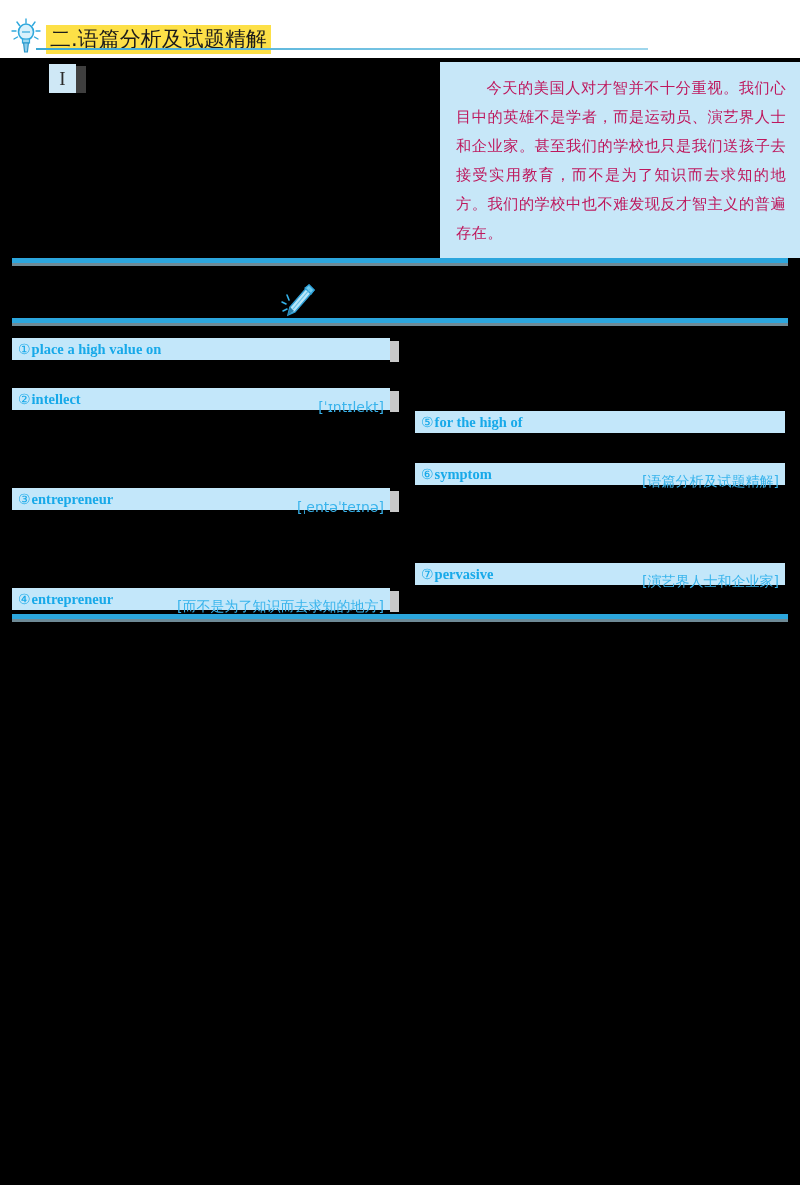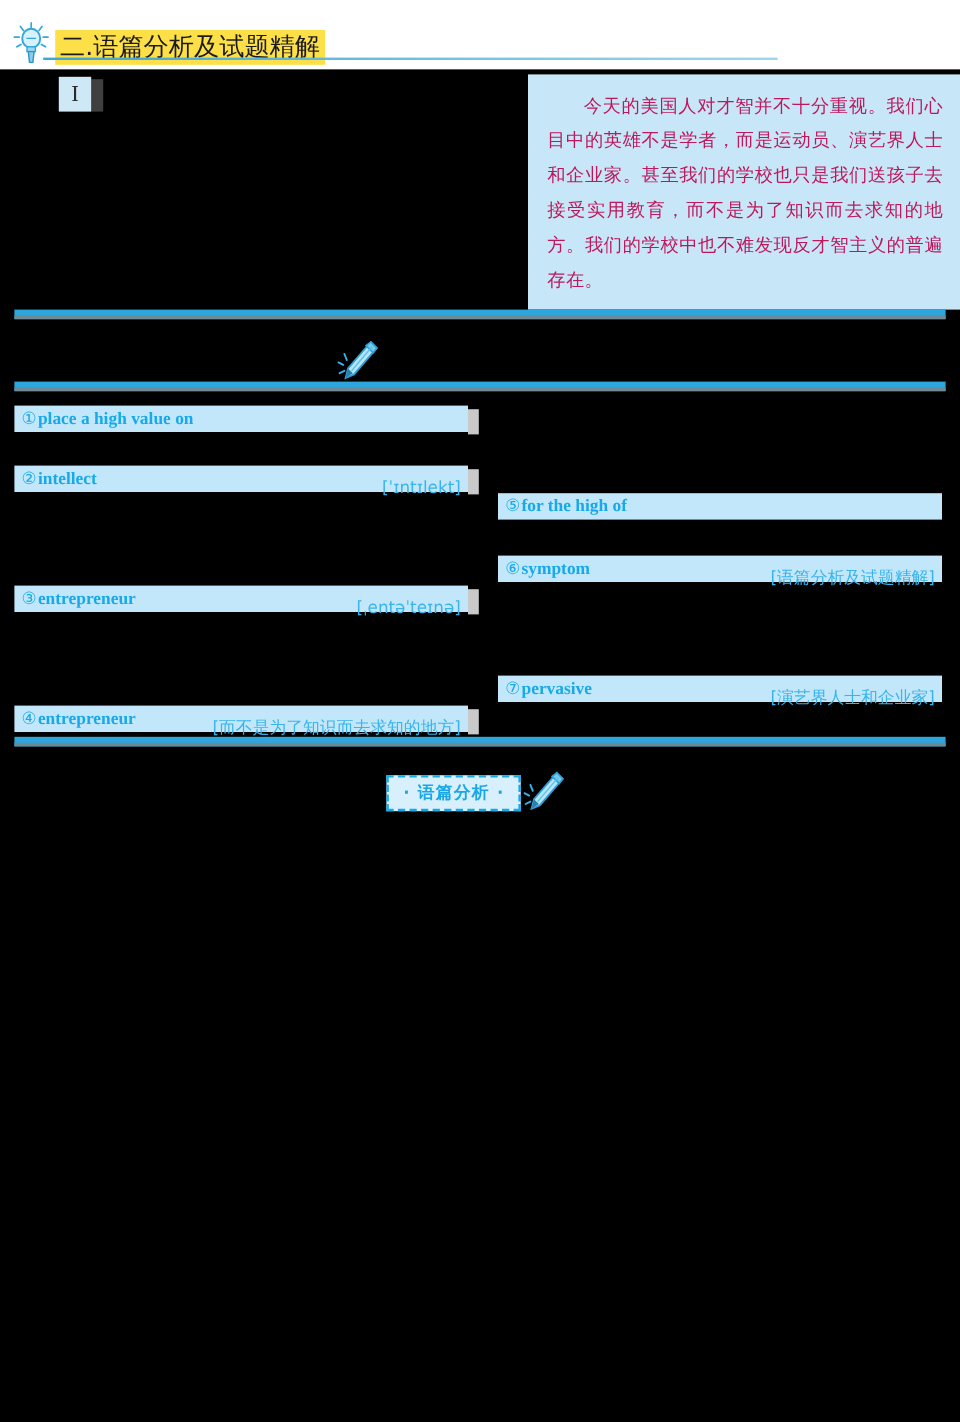--- a/index.html
+++ b/index.html
@@ -236,30 +236,14 @@
   </div>
 
   <div class="vocab v7">
     <span class="num">⑦</span>
     <span>pervasive</span>
     <span class="ipa">[演艺界人士和企业家]</span>
   </div>
 
   <div class="rule r3"></div>
 
-  <div class="pill-wrap p2">
-    <span class="pill">· 语篇分析 ·</span>
-    <span>
-      <svg class="pencil-icon" viewBox="0 0 36 40">
-        <g stroke="#35b3ea" stroke-width="1.6" stroke-linecap="round">
-          <line x1="5" y1="22" x2="1" y2="20"></line>
-          <line x1="6" y1="27" x2="2" y2="29"></line>
-          <line x1="8" y1="18" x2="6" y2="13"></line>
-        </g>
-        <path d="M28 3 L33 8 L14 30 L7 33 L9 25 Z" fill="#b7e5f8" stroke="#2e9fd6" stroke-width="1.5"></path>
-        <path d="M28 3 L33 8 L30 12 L24 6 Z" fill="#6fcbef" stroke="#2e9fd6" stroke-width="1.3"></path>
-        <path d="M7 33 L9 25 L13 29 Z" fill="#2b7fa8"></path>
-        <line x1="12" y1="27" x2="29" y2="7" stroke="#5dbfe8" stroke-width="1.1"></line>
-      </svg>
-    </span>
-  </div>
 
 </div>
 
 </body></html>

